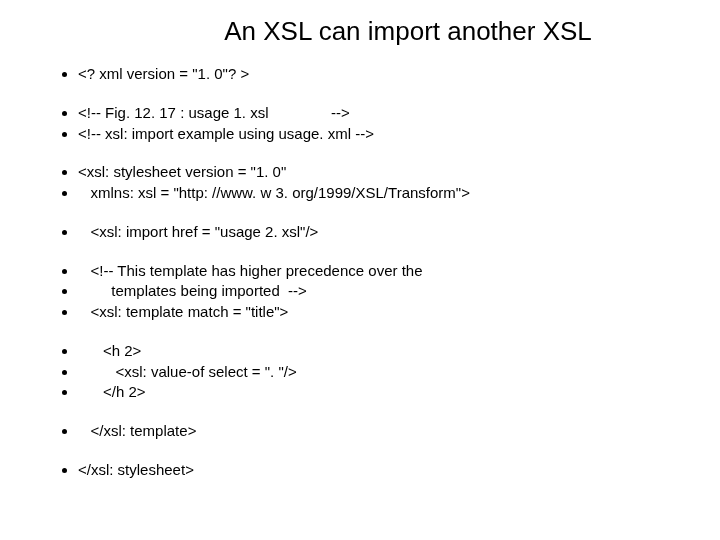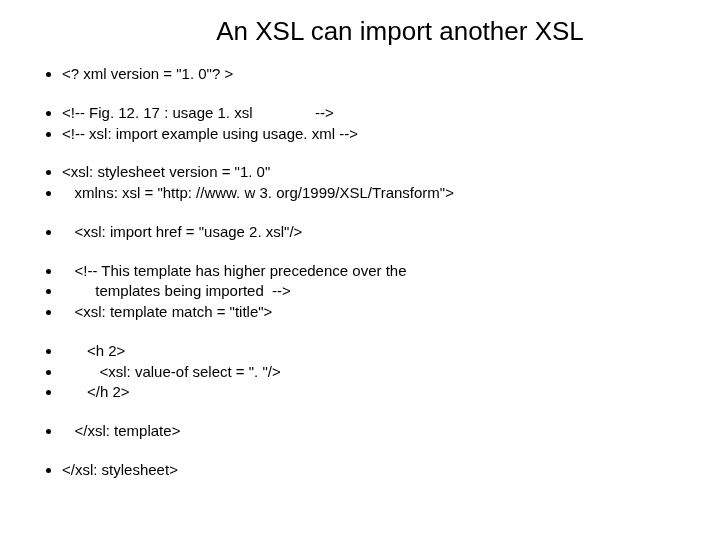--- a/index.html
+++ b/index.html
@@ -8,21 +8,21 @@
     width: 720px;
     height: 540px;
     background: #fff;
     font-family: Arial, Helvetica, sans-serif;
     color: #000;
   }
   .slide {
     box-sizing: border-box;
     width: 720px;
     height: 420px;
-    padding: 10px 30px 20px 30px;
+    padding: 10px 30px 20px 46px;
   }
   .title {
     font-size: 26px;
     font-weight: 400;
     text-align: center;
     margin: 6px 0 18px 0;
     padding-left: 80px;
   }
   ul.bullets {
     list-style: disc;

